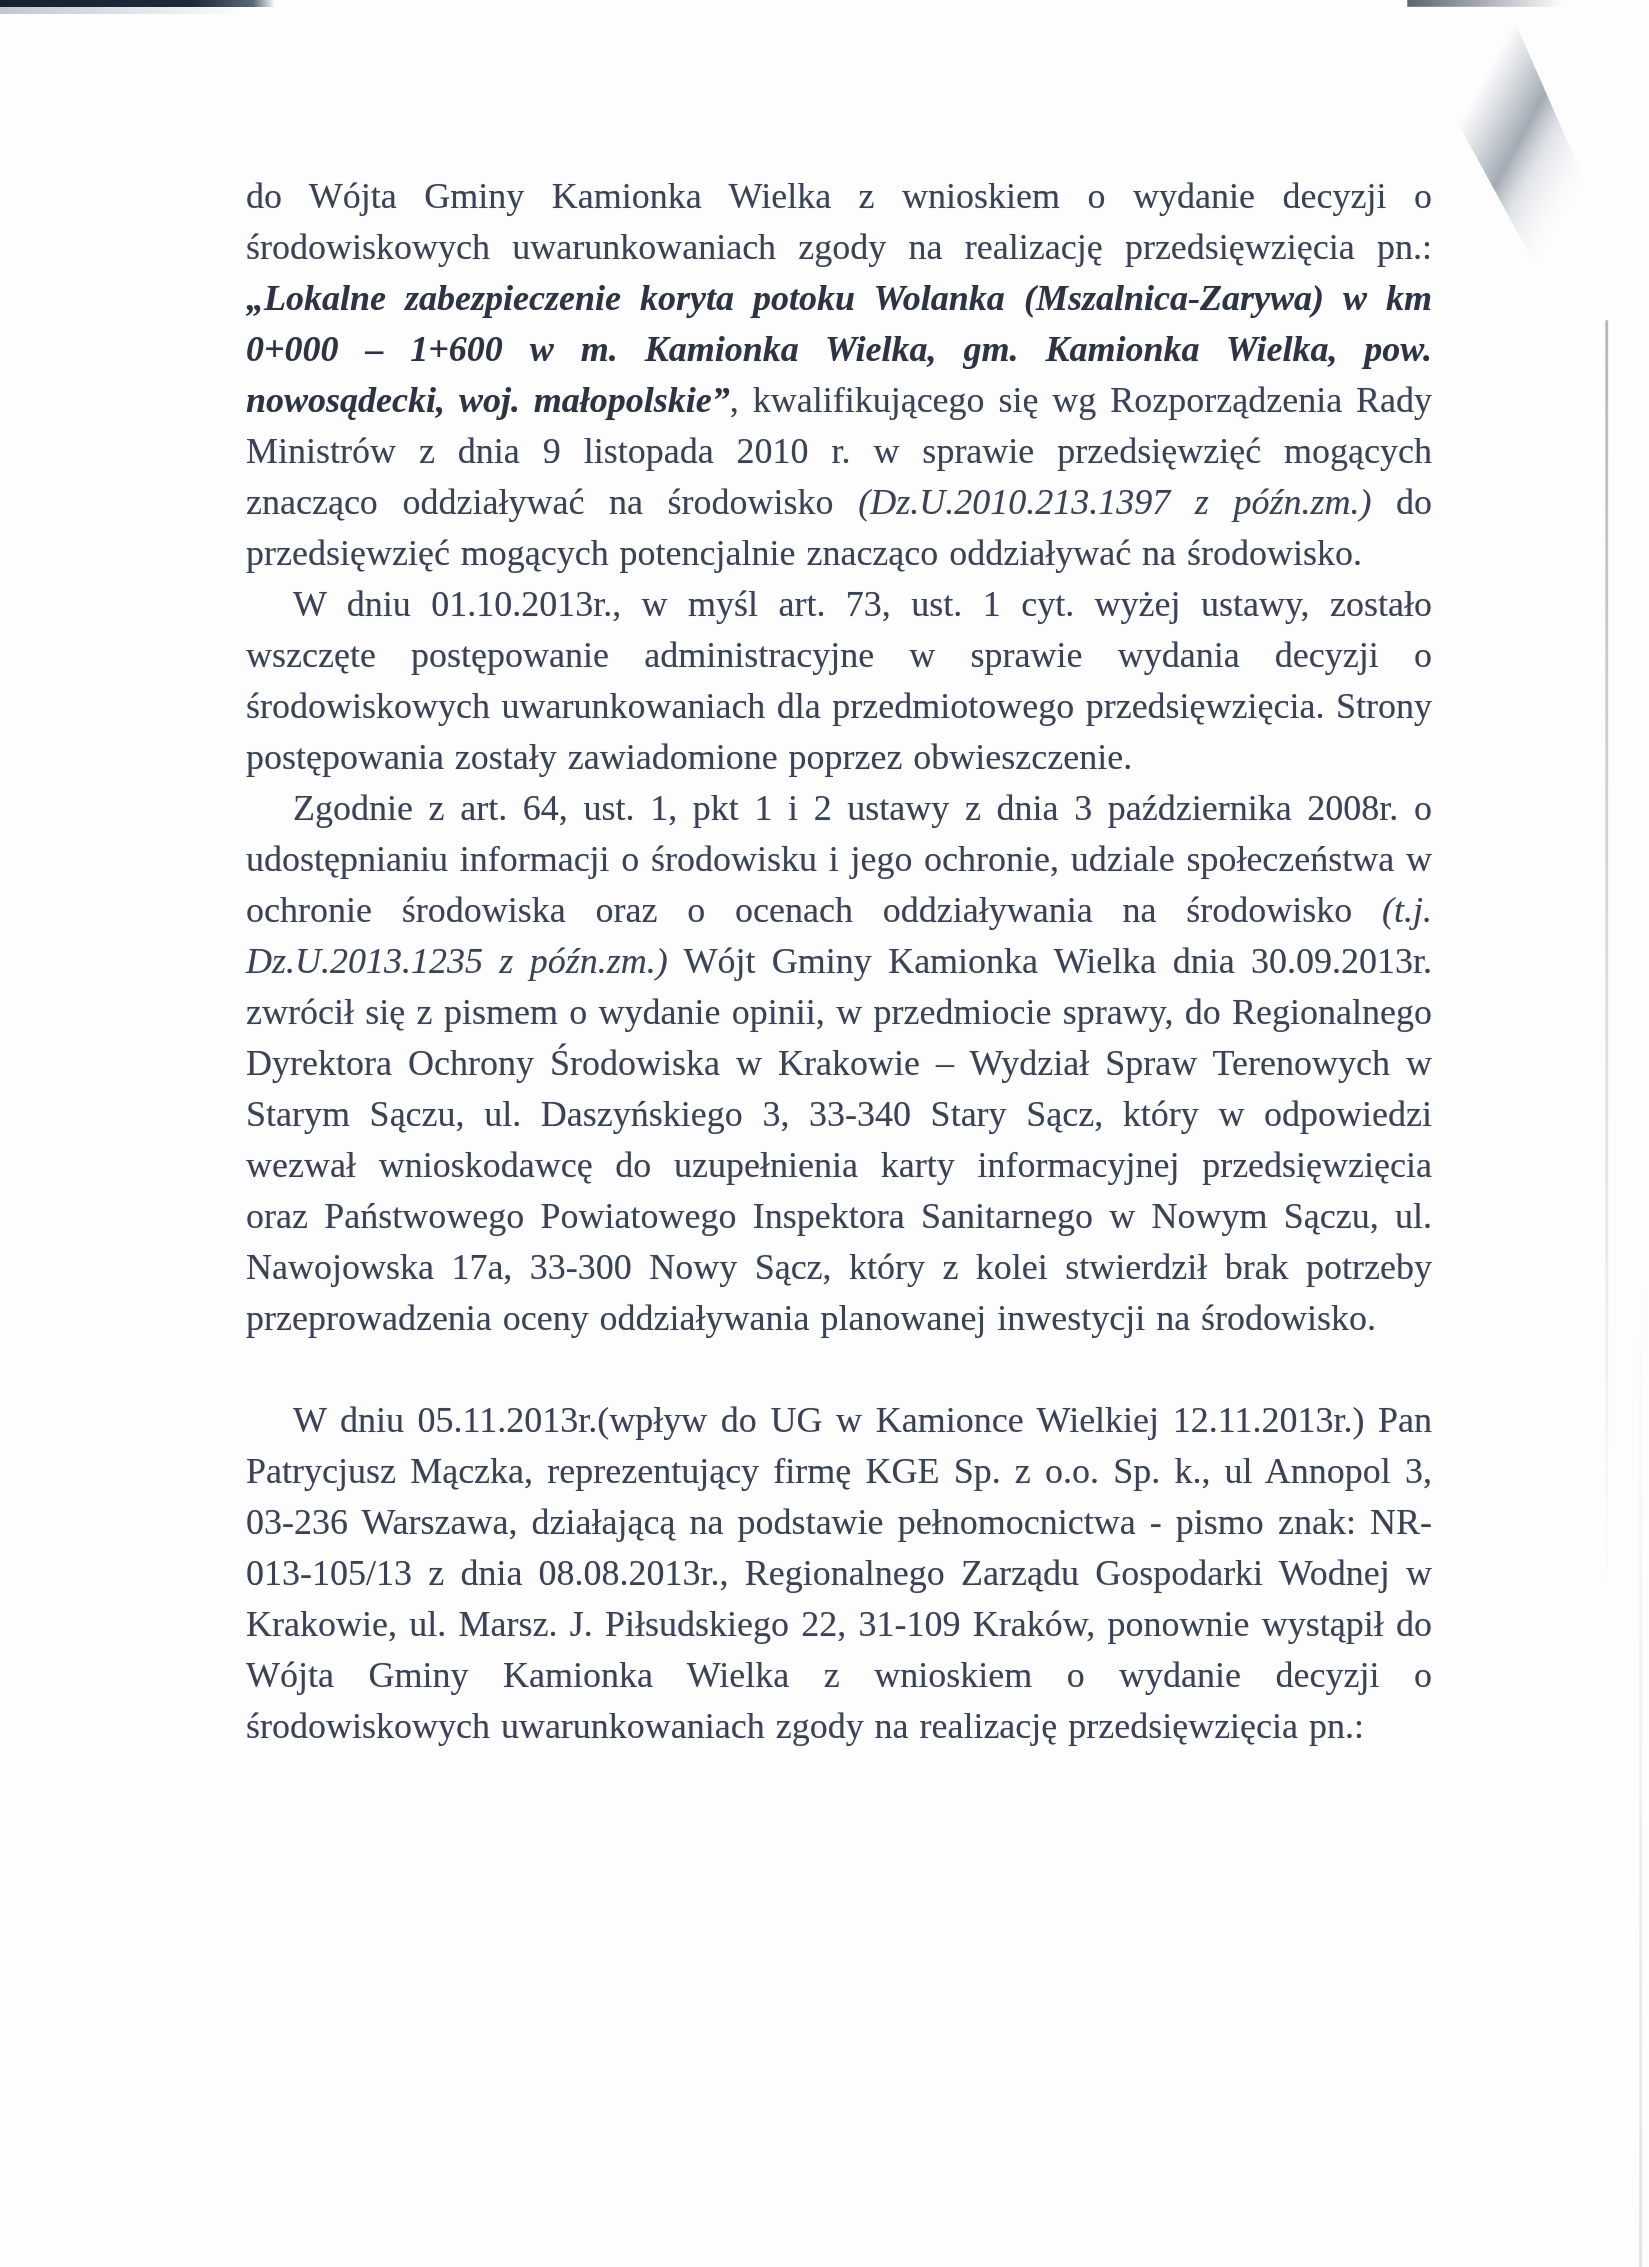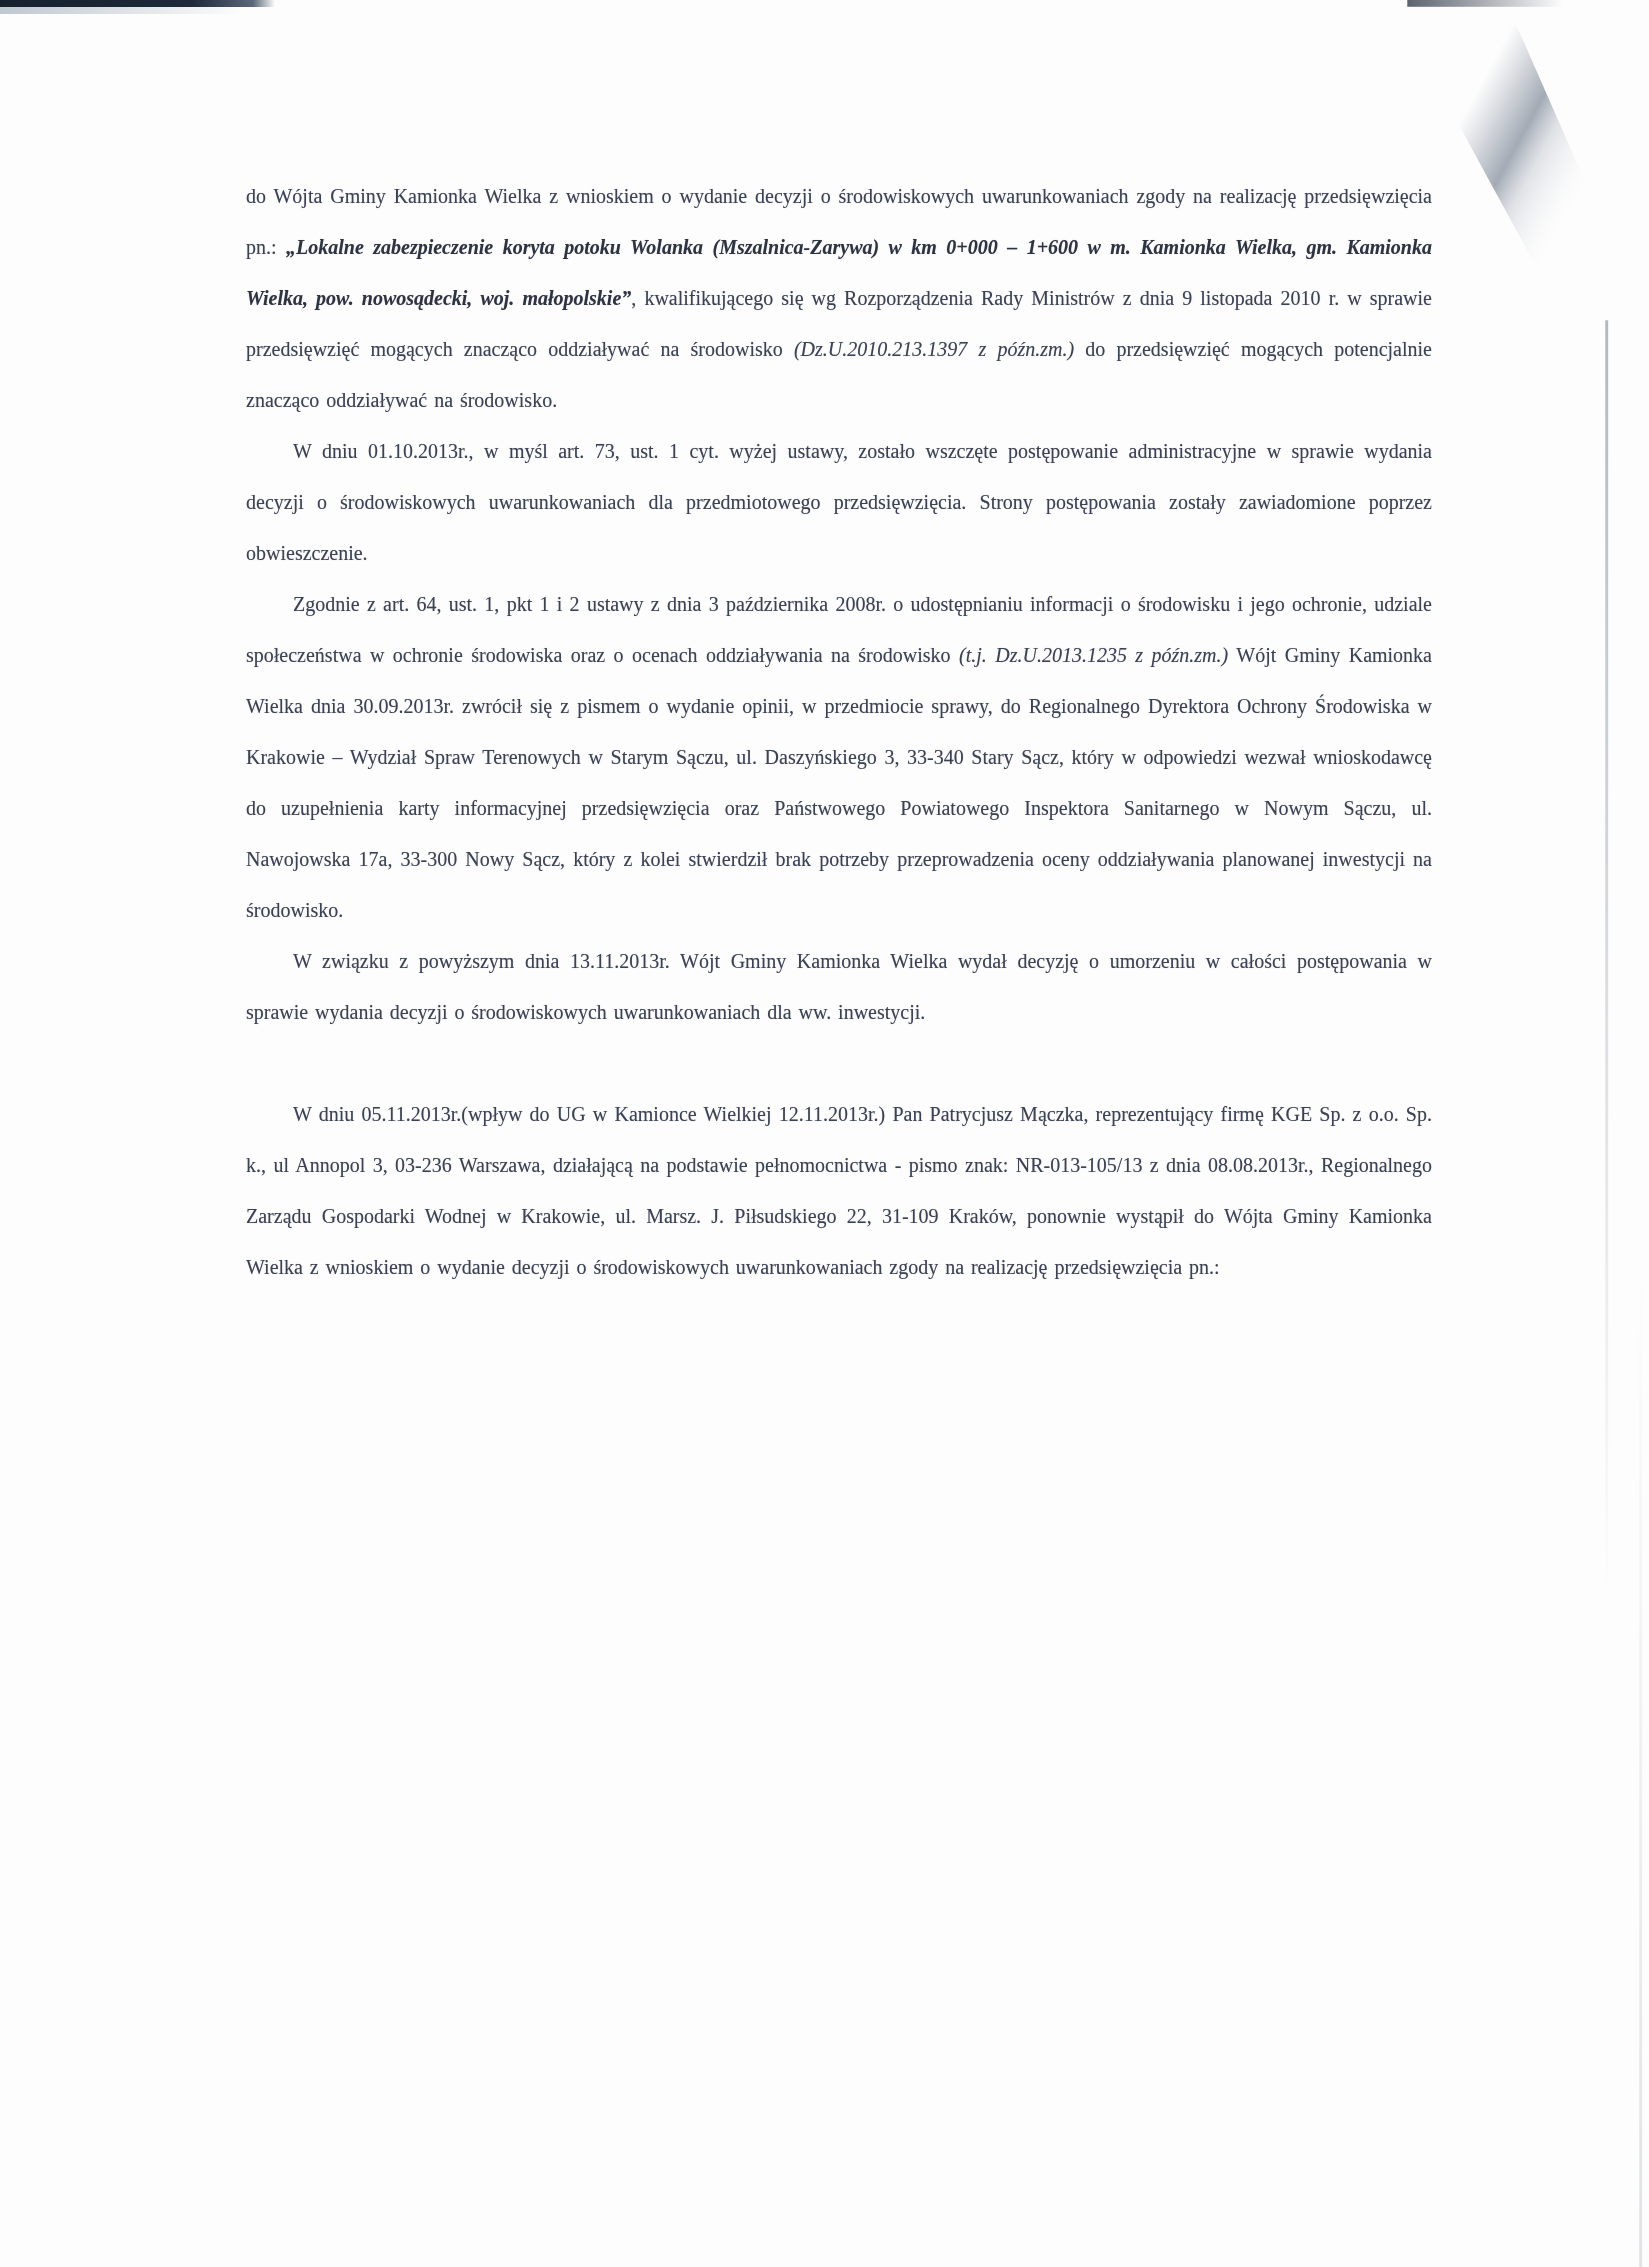--- a/index.html
+++ b/index.html
@@ -10,21 +10,21 @@
     background:#fdfdfd;
     overflow:hidden;
     font-family:"Liberation Serif", serif;
   }
   .doc{
     position:absolute;
     left:246px;
     top:171px;
     width:1186px;
     color:#3b4254;
-    font-size:20px;
+    font-size:36px;
     line-height:51px;
     text-align:justify;
     text-shadow:0 0 1px rgba(59,66,84,0.35);
     word-spacing:1.9px;
   }
   p.para{margin:0;padding:0;}
   p.para.indent{text-indent:47px;}
   p.para.gap-before{margin-top:51px;}
   .seg-normal{font-style:normal;font-weight:normal;}
   .seg-italic{font-style:italic;}
@@ -76,18 +76,17 @@
 
     <rect x="1654" y="330" width="3" height="1320" fill="url(#edgeGrad)"></rect>
 
     <rect x="1689" y="1300" width="3" height="1037" fill="url(#edgeGrad2)"></rect>
   </svg>
 
   <div class="doc">
       <p class="para"><span class="seg-normal">do Wójta Gminy Kamionka Wielka z wnioskiem o wydanie decyzji o środowiskowych uwarunkowaniach zgody na realizację przedsięwzięcia pn.: </span><span class="seg-bold-italic">„Lokalne zabezpieczenie koryta potoku Wolanka (Mszalnica-Zarywa) w km 0+000 – 1+600 w m. Kamionka Wielka, gm. Kamionka Wielka, pow. nowosądecki, woj. małopolskie”</span><span class="seg-normal">, kwalifikującego się wg Rozporządzenia Rady Ministrów z dnia 9 listopada 2010 r. w sprawie przedsięwzięć mogących znacząco oddziaływać na środowisko </span><span class="seg-italic">(Dz.U.2010.213.1397 z późn.zm.)</span><span class="seg-normal"> do przedsięwzięć mogących potencjalnie znacząco oddziaływać na środowisko.</span></p>
       <p class="para indent"><span class="seg-normal">W dniu 01.10.2013r., w myśl art. 73, ust. 1 cyt. wyżej ustawy, zostało wszczęte postępowanie administracyjne w sprawie wydania decyzji o środowiskowych uwarunkowaniach dla przedmiotowego przedsięwzięcia. Strony postępowania zostały zawiadomione poprzez obwieszczenie.</span></p>
       <p class="para indent"><span class="seg-normal">Zgodnie z art. 64, ust. 1, pkt 1 i 2 ustawy z dnia 3 października 2008r. o udostępnianiu informacji o środowisku i jego ochronie, udziale społeczeństwa w ochronie środowiska oraz o ocenach oddziaływania na środowisko </span><span class="seg-italic">(t.j. Dz.U.2013.1235 z późn.zm.)</span><span class="seg-normal"> Wójt Gminy Kamionka Wielka dnia 30.09.2013r. zwrócił się z pismem o wydanie opinii, w przedmiocie sprawy, do Regionalnego Dyrektora Ochrony Środowiska w Krakowie – Wydział Spraw Terenowych w Starym Sączu, ul. Daszyńskiego 3, 33-340 Stary Sącz, który w odpowiedzi wezwał wnioskodawcę do uzupełnienia karty informacyjnej przedsięwzięcia oraz Państwowego Powiatowego Inspektora Sanitarnego w Nowym Sączu, ul. Nawojowska 17a, 33-300 Nowy Sącz, który z kolei stwierdził brak potrzeby przeprowadzenia oceny oddziaływania planowanej inwestycji na środowisko.</span></p>
-      <p class="para indent"><span class="seg-normal">W związku z powyższym dnia 13.11.2013r. Wójt Gminy Kamionka Wielka wydał decyzję o umorzeniu w całości postępowania w sprawie wydania decyzji o środowiskowych uwarunkowaniach dla ww. inwestycji.</span></p>
       <p class="para indent gap-before"><span class="seg-normal">W dniu 05.11.2013r.(wpływ do UG w Kamionce Wielkiej 12.11.2013r.) Pan Patrycjusz Mączka, reprezentujący firmę KGE Sp. z o.o. Sp. k., ul Annopol 3, 03-236 Warszawa, działającą na podstawie pełnomocnictwa - pismo znak: NR-013-105/13 z dnia 08.08.2013r., Regionalnego Zarządu Gospodarki Wodnej w Krakowie, ul. Marsz. J. Piłsudskiego 22, 31-109 Kraków, ponownie wystąpił do Wójta Gminy Kamionka Wielka z wnioskiem o wydanie decyzji o środowiskowych uwarunkowaniach zgody na realizację przedsięwzięcia pn.:</span></p>
     </div>
 
 </div>
 
 
 </body></html>

